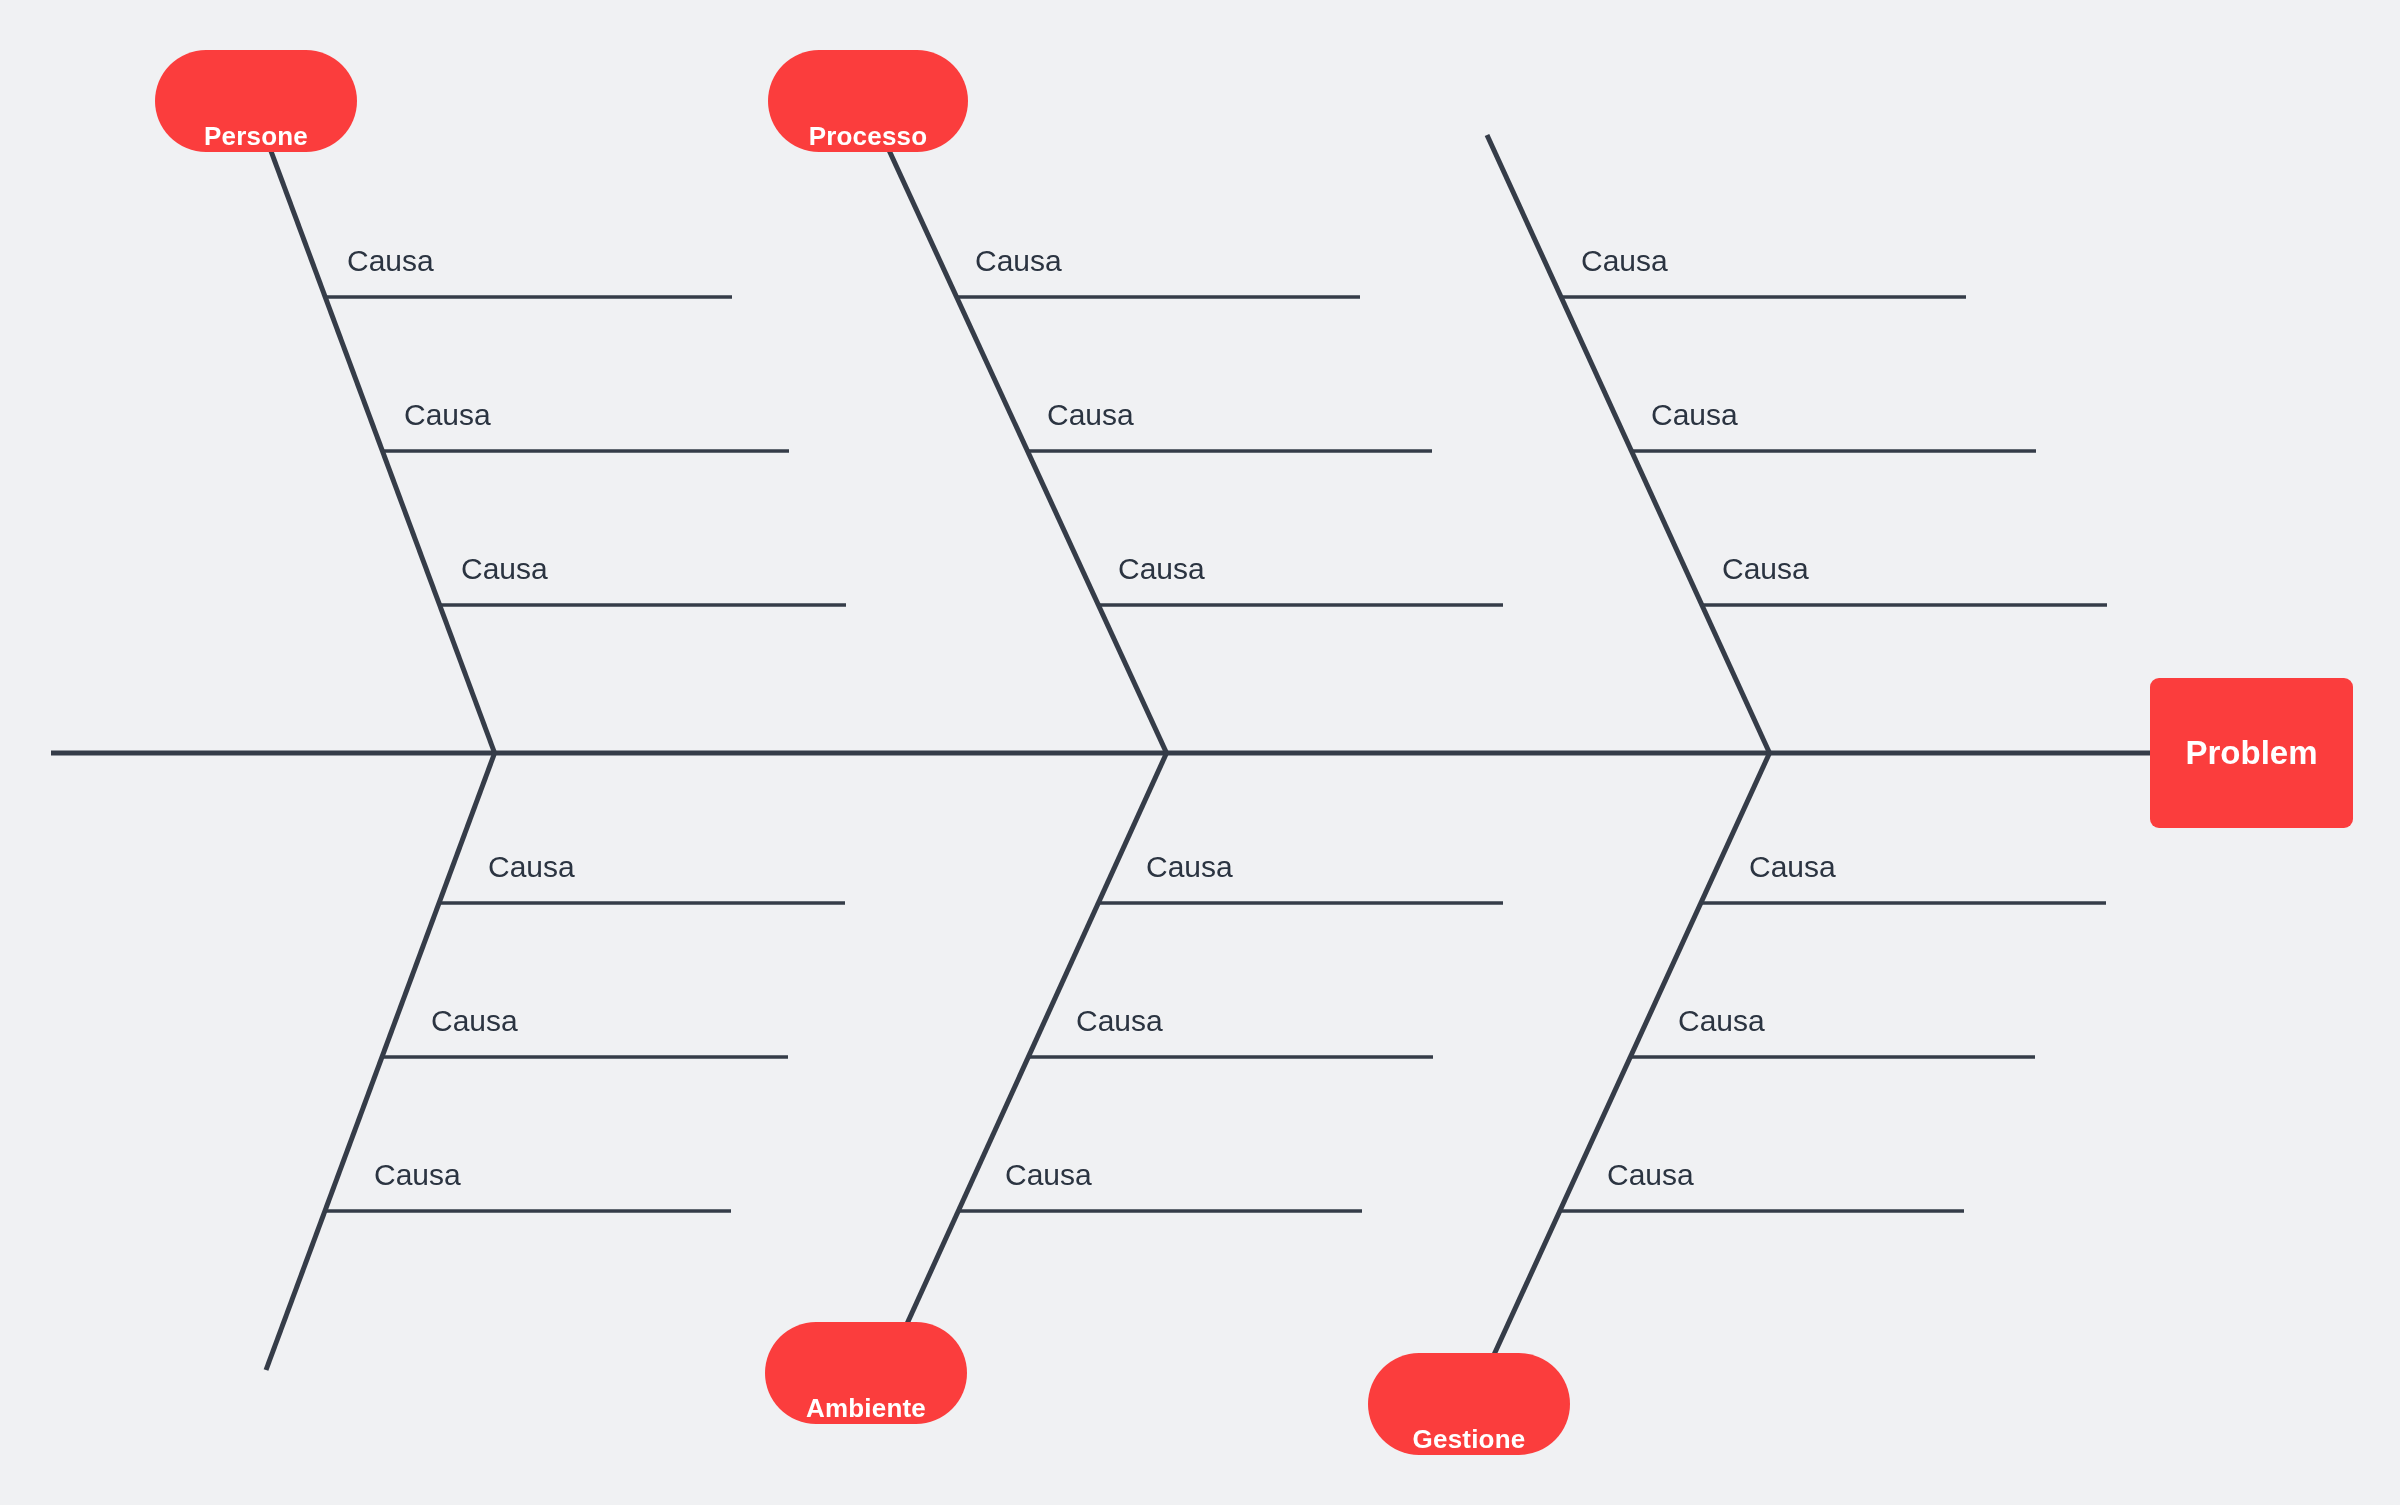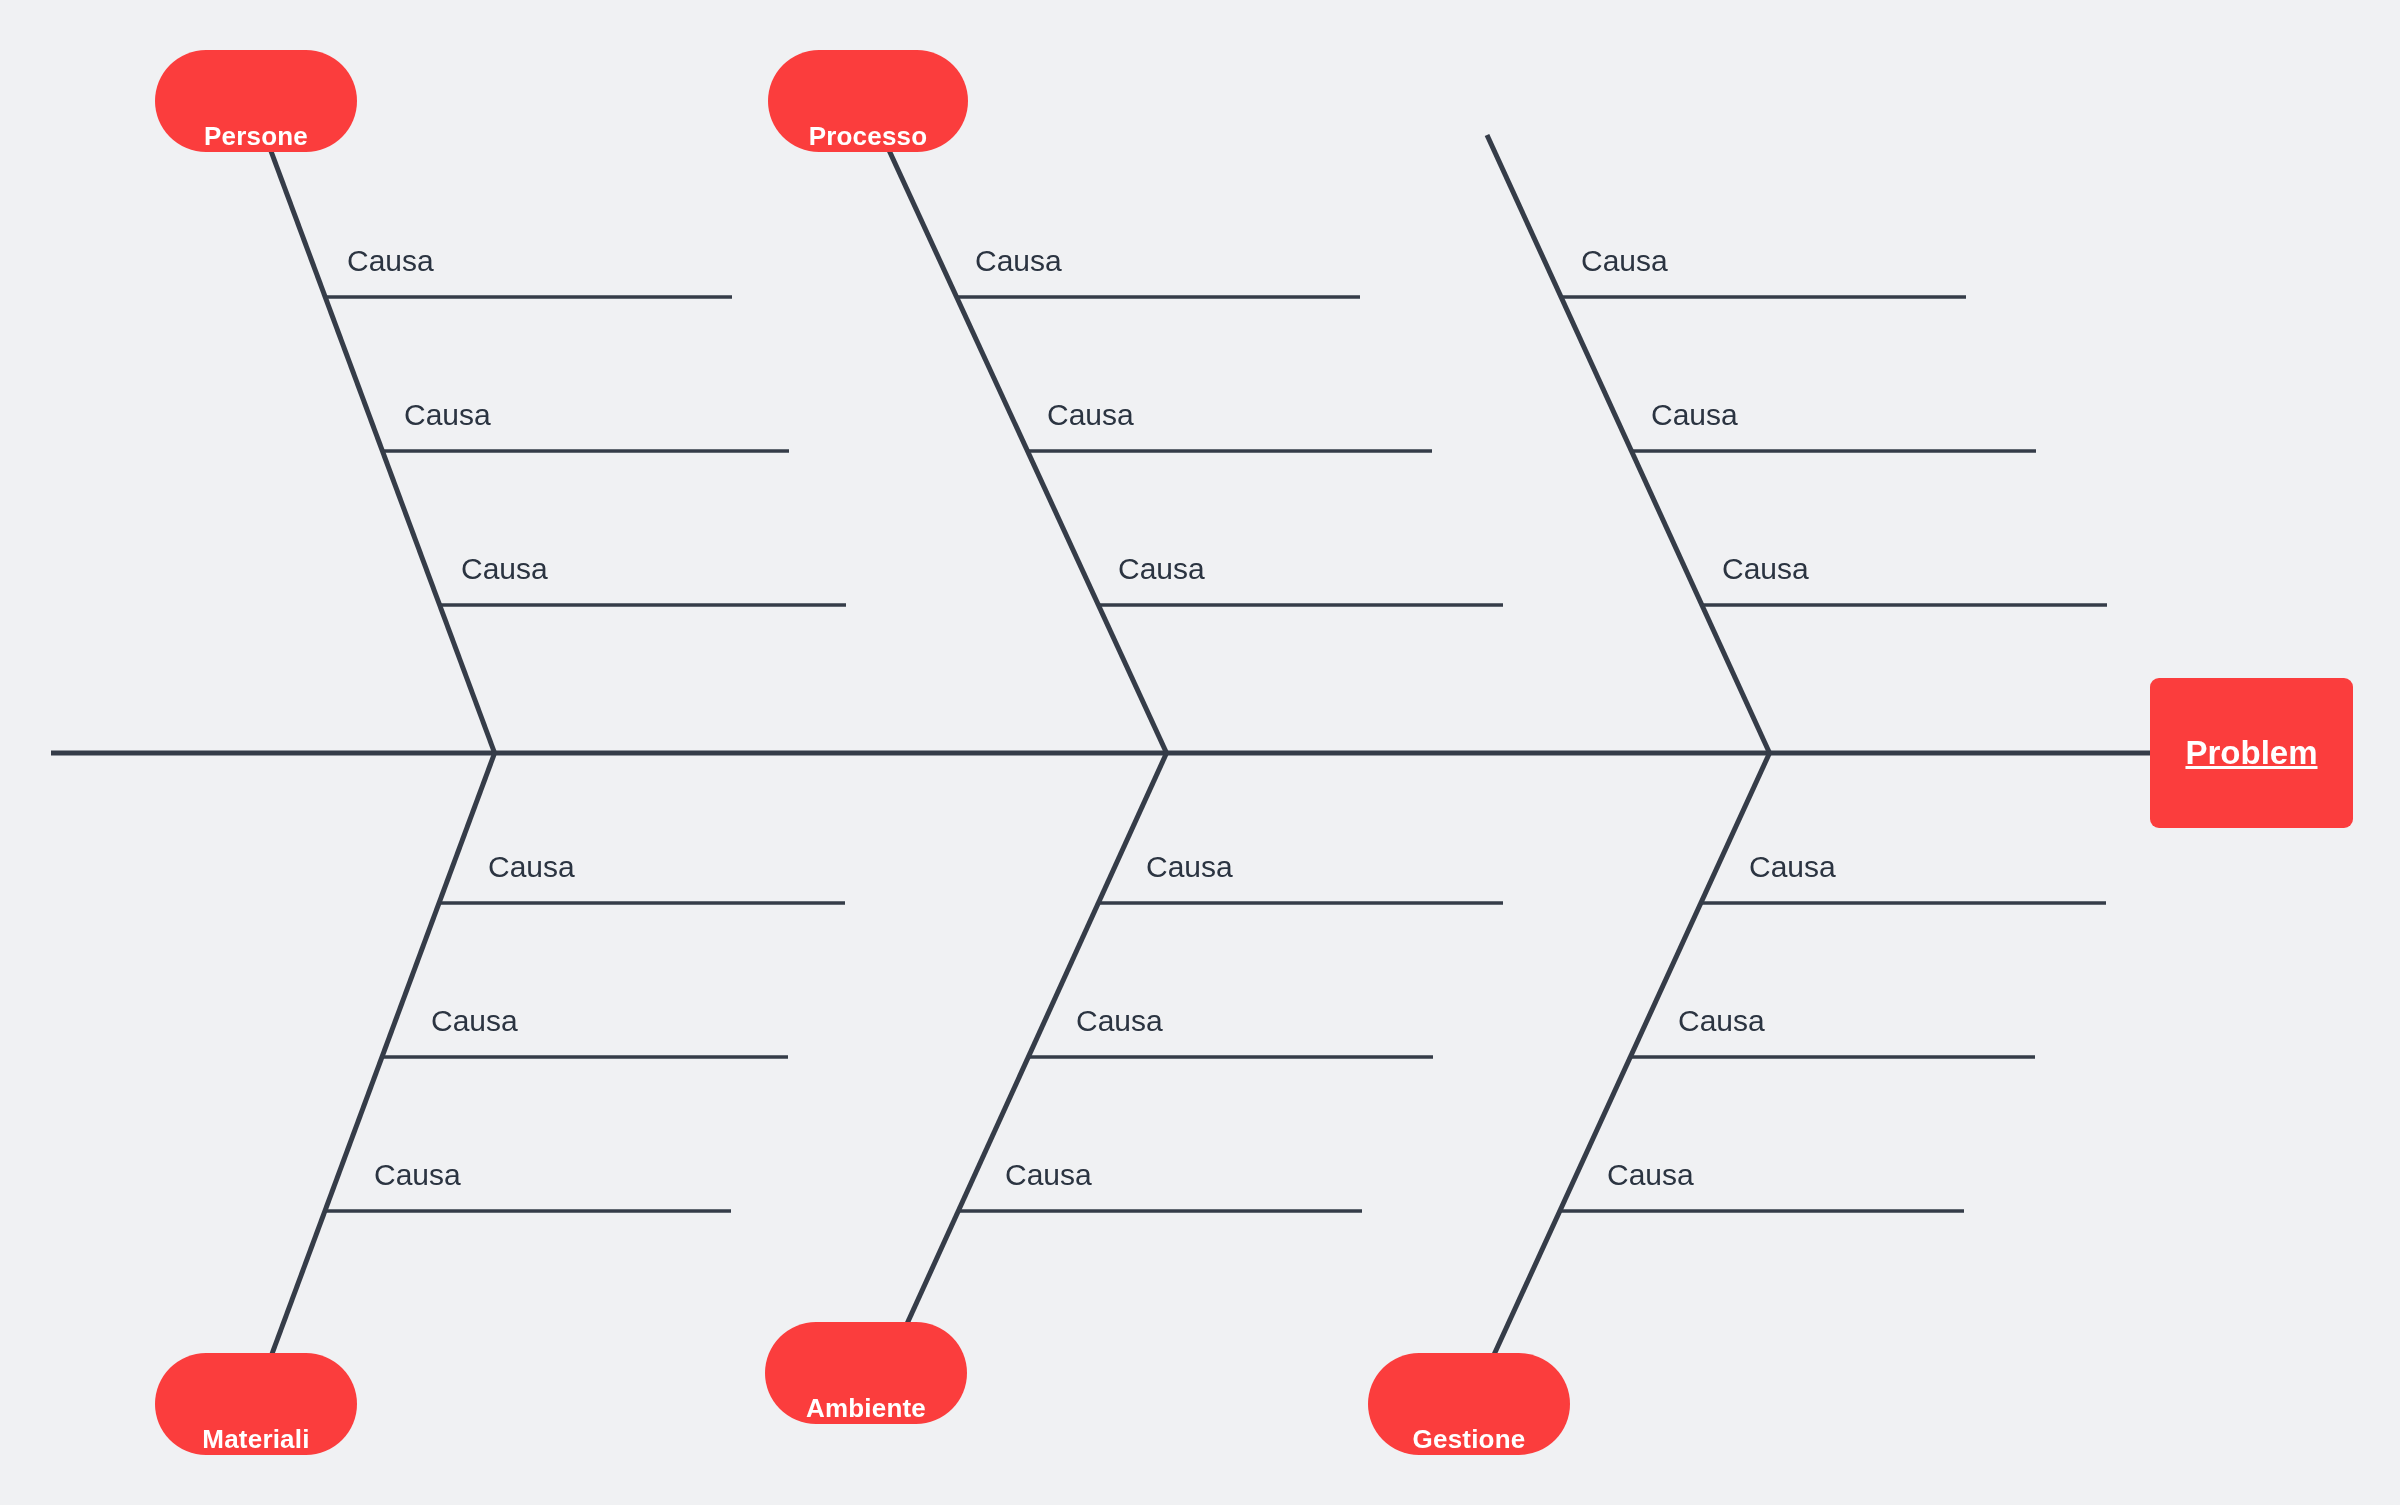--- a/index.html
+++ b/index.html
@@ -44,21 +44,20 @@
     background: var(--accent, #FB3D3D);
     border-radius: 9px;
     display: flex;
     align-items: center;
     justify-content: center;
     color: var(--node_text, #FFFFFF);
     font-size: 33px;
     font-weight: bold;
     z-index: 2;
     cursor: pointer;
-    text-decoration: underline;
   }
 
   .cause-label {
     position: absolute;
     color: var(--label_text, #2B3441);
     font-size: 30px;
     line-height: 28px;
     white-space: nowrap;
     z-index: 1;
     cursor: text;
@@ -105,23 +104,20 @@
     <line class="cause-bone" x1="1559" y1="1211" x2="1964" y2="1211"></line>
   </svg>
 
   <div class="category-pill" style="left:155px; top:50px;">
     <span>Persone</span>
   </div>
   <div class="category-pill" style="left:768px; top:50px; width:200px;">
     <span>Processo</span>
   </div>
 
-  <div class="category-pill" style="left:155px; top:1353px;">
-    <span>Materiali</span>
-  </div>
   <div class="category-pill" style="left:765px; top:1322px;">
     <span>Ambiente</span>
   </div>
   <div class="category-pill" style="left:1368px; top:1353px;">
     <span>Gestione</span>
   </div>
 
   <div class="problem-node">
     <span>Problem</span>
   </div>

